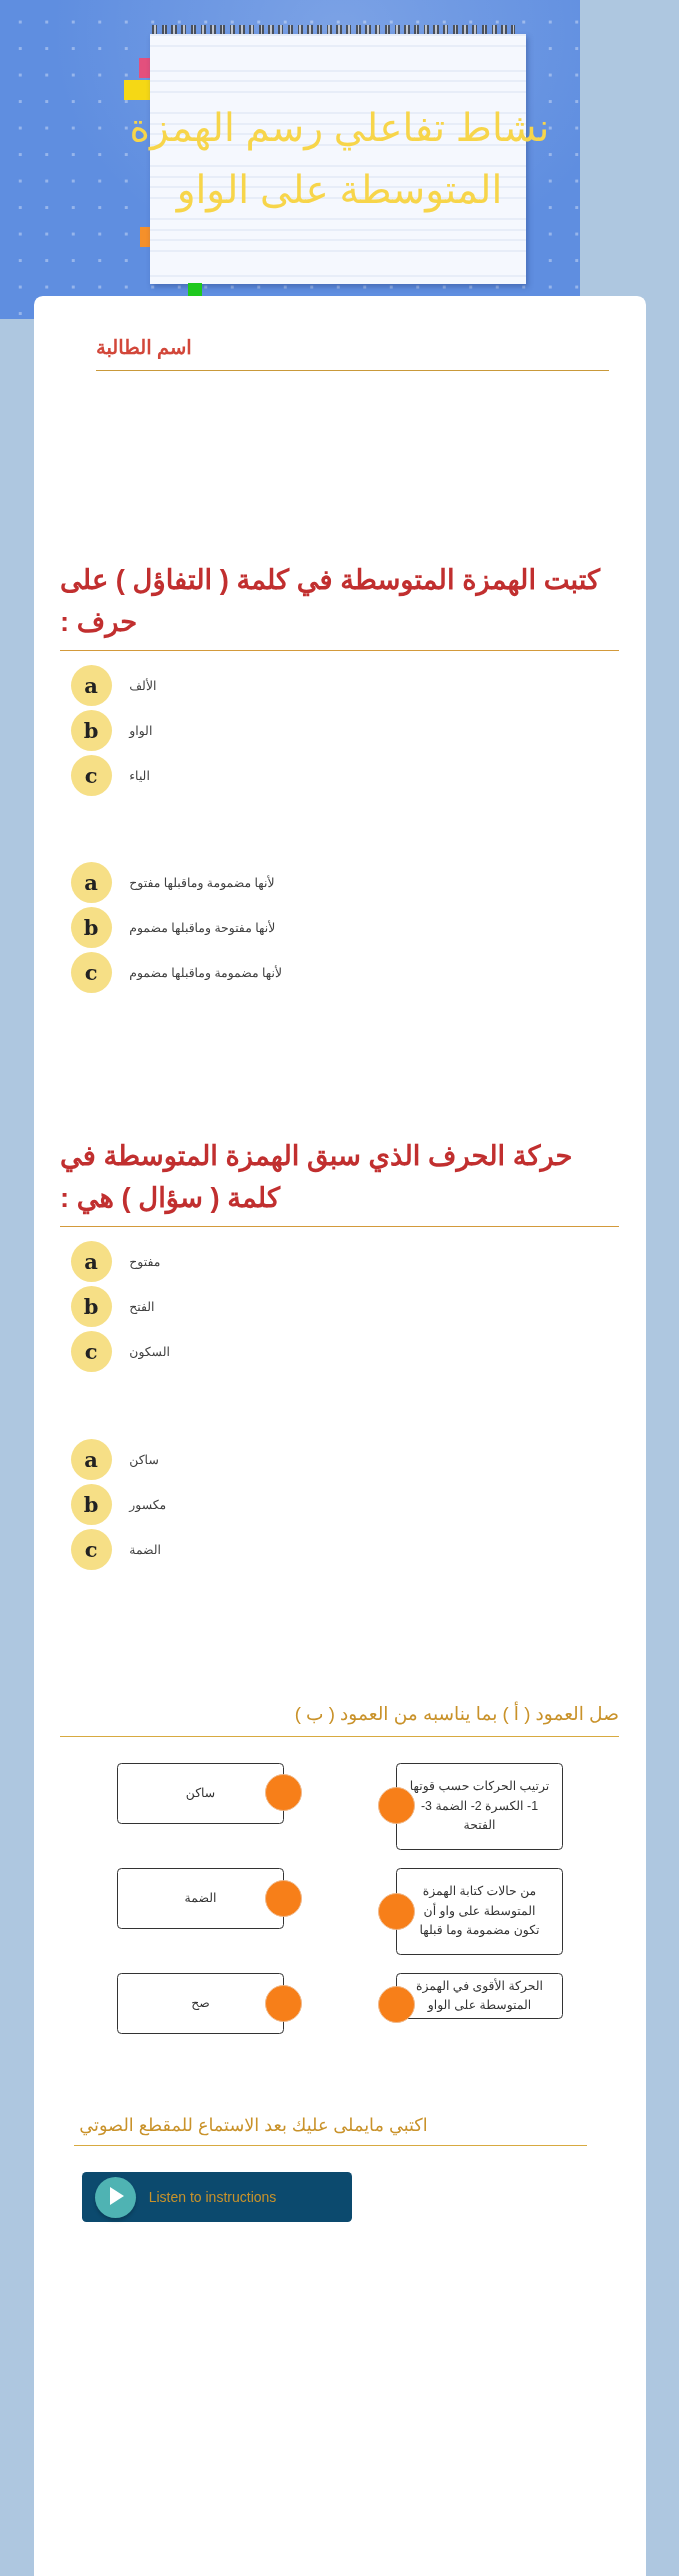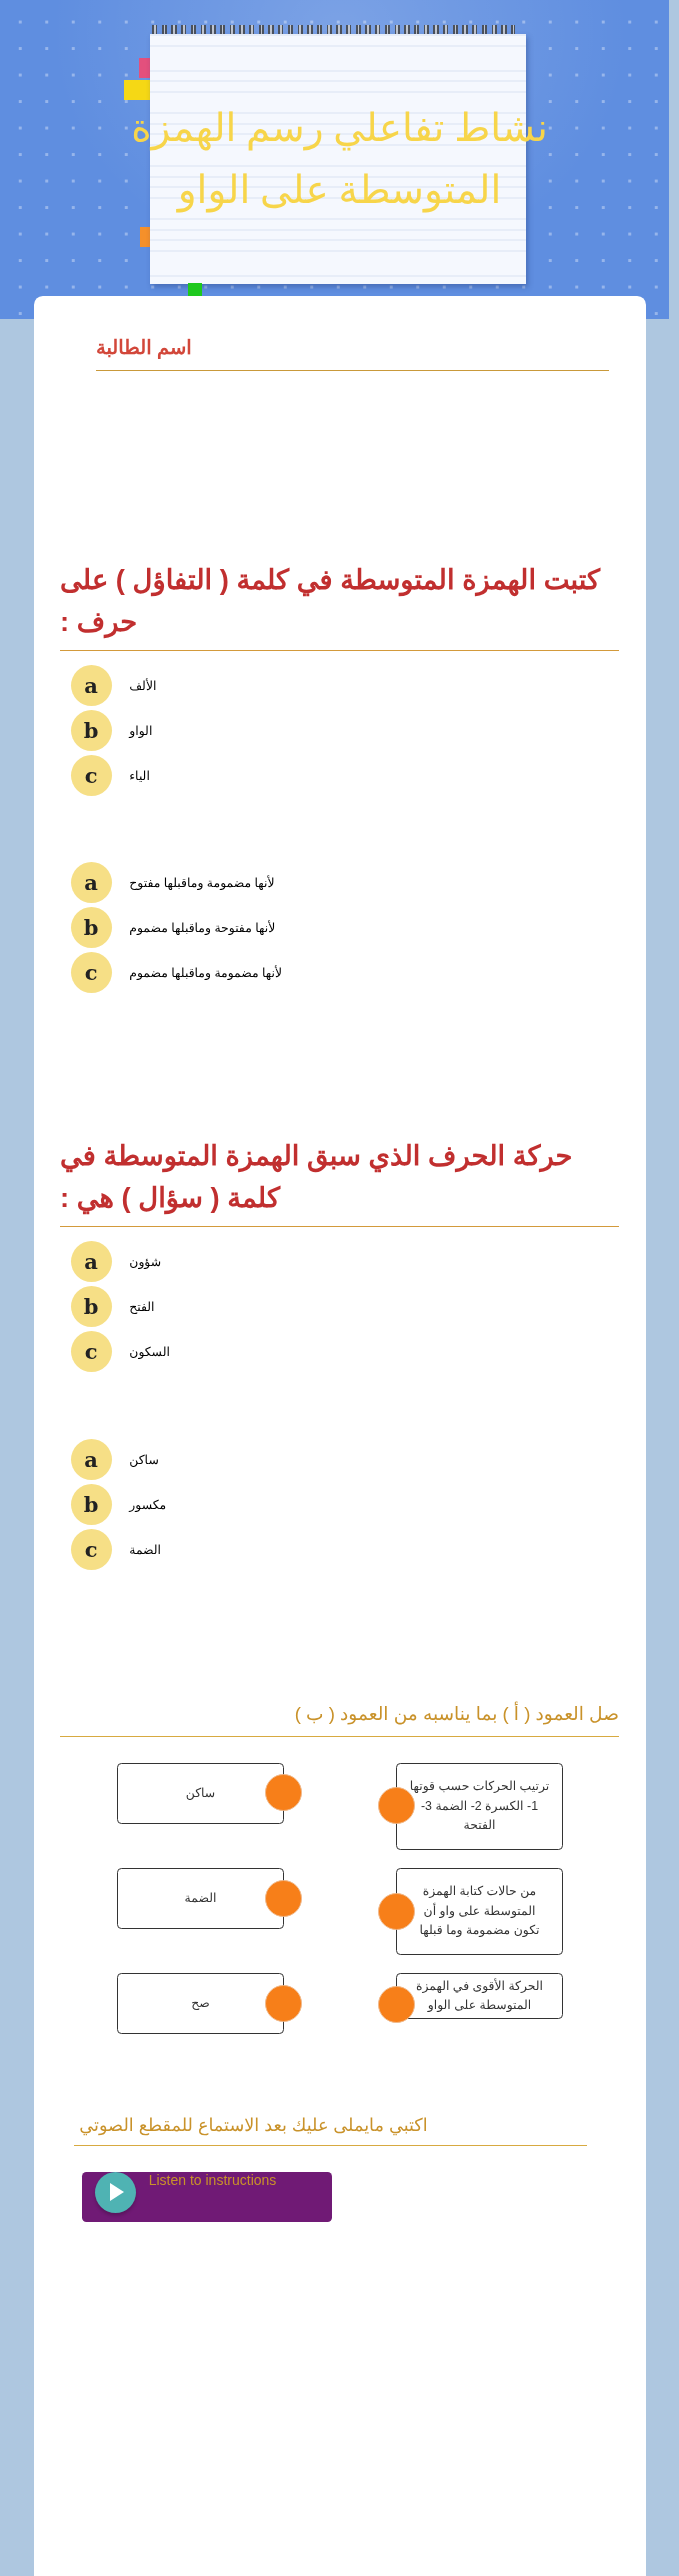--- a/index.html
+++ b/index.html
@@ -2,27 +2,26 @@
 <html style="font-size:14px"><head>
 <meta charset="utf-8">
 <style>
   html, body { margin: 0; padding: 0; }
   body {
     width: 680px; height: 2576px; position: relative; overflow: hidden;
     background: #aec7e0;
     font-family: "Liberation Sans", sans-serif;
   }
   .header {
-    position: absolute; left: 0; top: 0; width: 669px; height: 319px;
+    position: absolute; left: 0; top: 0; width: 580px; height: 319px;
     background-color: #5f8ee0;
     background-image: radial-gradient(ellipse at 50% 10%, rgba(255,255,255,0.18), rgba(255,255,255,0) 60%),
       radial-gradient(rgba(255,255,255,0.35) 1.4px, transparent 1.8px);
     background-size: 680px 319px, 26.5px 26.5px;
     background-position: 0 0, 7px 8.8px;
-    font-family: Liberation Serif, serif;
   }
   .notebook {
     position: absolute; left: 150px; top: 34px; width: 376px; height: 250px;
     background: #f5f8fe;
     background-image: repeating-linear-gradient(to bottom, transparent 0, transparent 9.7px, #d9e2f1 9.7px, #d9e2f1 10.6px);
     background-origin: content-box; padding: 26.5px 17.7px 17.7px 17.7px; box-sizing: border-box;
     box-shadow: 1.8px 2.7px 5.3px rgba(30,50,110,0.35);
   }
   .spiral {
     position: absolute; left: 152px; top: 25px; width: 363px; height: 19.5px;
@@ -56,21 +55,21 @@
     line-height: 42px; margin: 0; padding-bottom: 7px;
     border-bottom: 1.3px solid #d39a3b;
   }
   .options { margin-top: 12.4px; }
   .opt { display: flex; align-items: center; height: 45px; cursor: pointer; }
   .badge {
     width: 41px; height: 41px; border-radius: 50%; background: #f6df86;
     display: flex; align-items: center; justify-content: center;
     font-family: "DejaVu Serif", serif; font-size: 21px; font-weight: bold; color: #222; margin-left: 10.6px;
   }
-  .opt-text { margin-left: 17.7px; font-size: 12.4px; color: #000000; direction: rtl; }
+  .opt-text { margin-left: 17.7px; font-size: 12.4px; color: #404040; direction: rtl; }
   .match-title {
     position: absolute; left: 60px; top: 1703px; width: 559px;
     direction: rtl; text-align: right; color: #c9922a; font-size: 18.6px;
     padding-bottom: 10.6px; border-bottom: 1.3px solid #d8aa40;
   }
   .mbox {
     position: absolute; border: 1.1px solid #333; border-radius: 4.4px; background: #fff;
     display: flex; align-items: center; justify-content: center; text-align: center;
     direction: rtl; font-size: 12.4px; color: #333; line-height: 19.5px; box-sizing: border-box; padding: 3.5px 12.4px;
   }
@@ -78,22 +77,22 @@
     position: absolute; width: 37px; height: 37px; border-radius: 50%;
     background: #f77f19; border: 1.8px solid #f0b98b; box-sizing: border-box; cursor: pointer;
   }
   .dict-title {
     position: absolute; left: 74px; top: 2115px; width: 513px;
     direction: rtl; text-align: left; color: #c9922a; font-size: 17.7px;
     padding-bottom: 8.8px; border-bottom: 1.3px solid #d8aa40;
   }
   .dict-title span { display: inline-block; padding-left: 5.3px; }
   .audio-btn {
-    position: absolute; left: 82px; top: 2172px; width: 250px; height: 50px;
-    background: #701a75; border-radius: 4.4px; display: flex; align-items: flex-start; cursor: pointer;
+    position: absolute; left: 82px; top: 2172px; width: 270px; height: 50px;
+    background: #0c4a6e; border-radius: 4.4px; display: flex; align-items: center; cursor: pointer;
   }
   .play {
     width: 41px; height: 41px; border-radius: 50%; background: #4fb3b3; margin-left: 13.3px;
     position: relative; box-shadow: 0 2.7px 3.5px rgba(0,0,0,0.2);
   }
   .play::after {
     content: ""; position: absolute; left: 15px; top: 10.6px;
     border-left: 14px solid #fff; border-top: 9.7px solid transparent; border-bottom: 9.7px solid transparent;
   }
   .audio-label { margin-left: 12.4px; color: #c9922a; font-size: 14px; }
@@ -150,21 +149,21 @@
       <span class="opt-text">لأنها مضمومة وماقبلها مضموم</span>
     </div>
   </div>
 </div>
 
 <div class="question" style="top:1135px;">
   <p class="q-text">حركة الحرف الذي سبق الهمزة المتوسطة في كلمة ( سؤال ) هي :</p>
   <div class="options">
     <div class="opt">
       <span class="badge">a</span>
-      <span class="opt-text">شؤون</span>
+      <span class="opt-text">مفتوح</span>
     </div>
     <div class="opt">
       <span class="badge">b</span>
       <span class="opt-text">الفتح</span>
     </div>
     <div class="opt">
       <span class="badge">c</span>
       <span class="opt-text">السكون</span>
     </div>
   </div>

